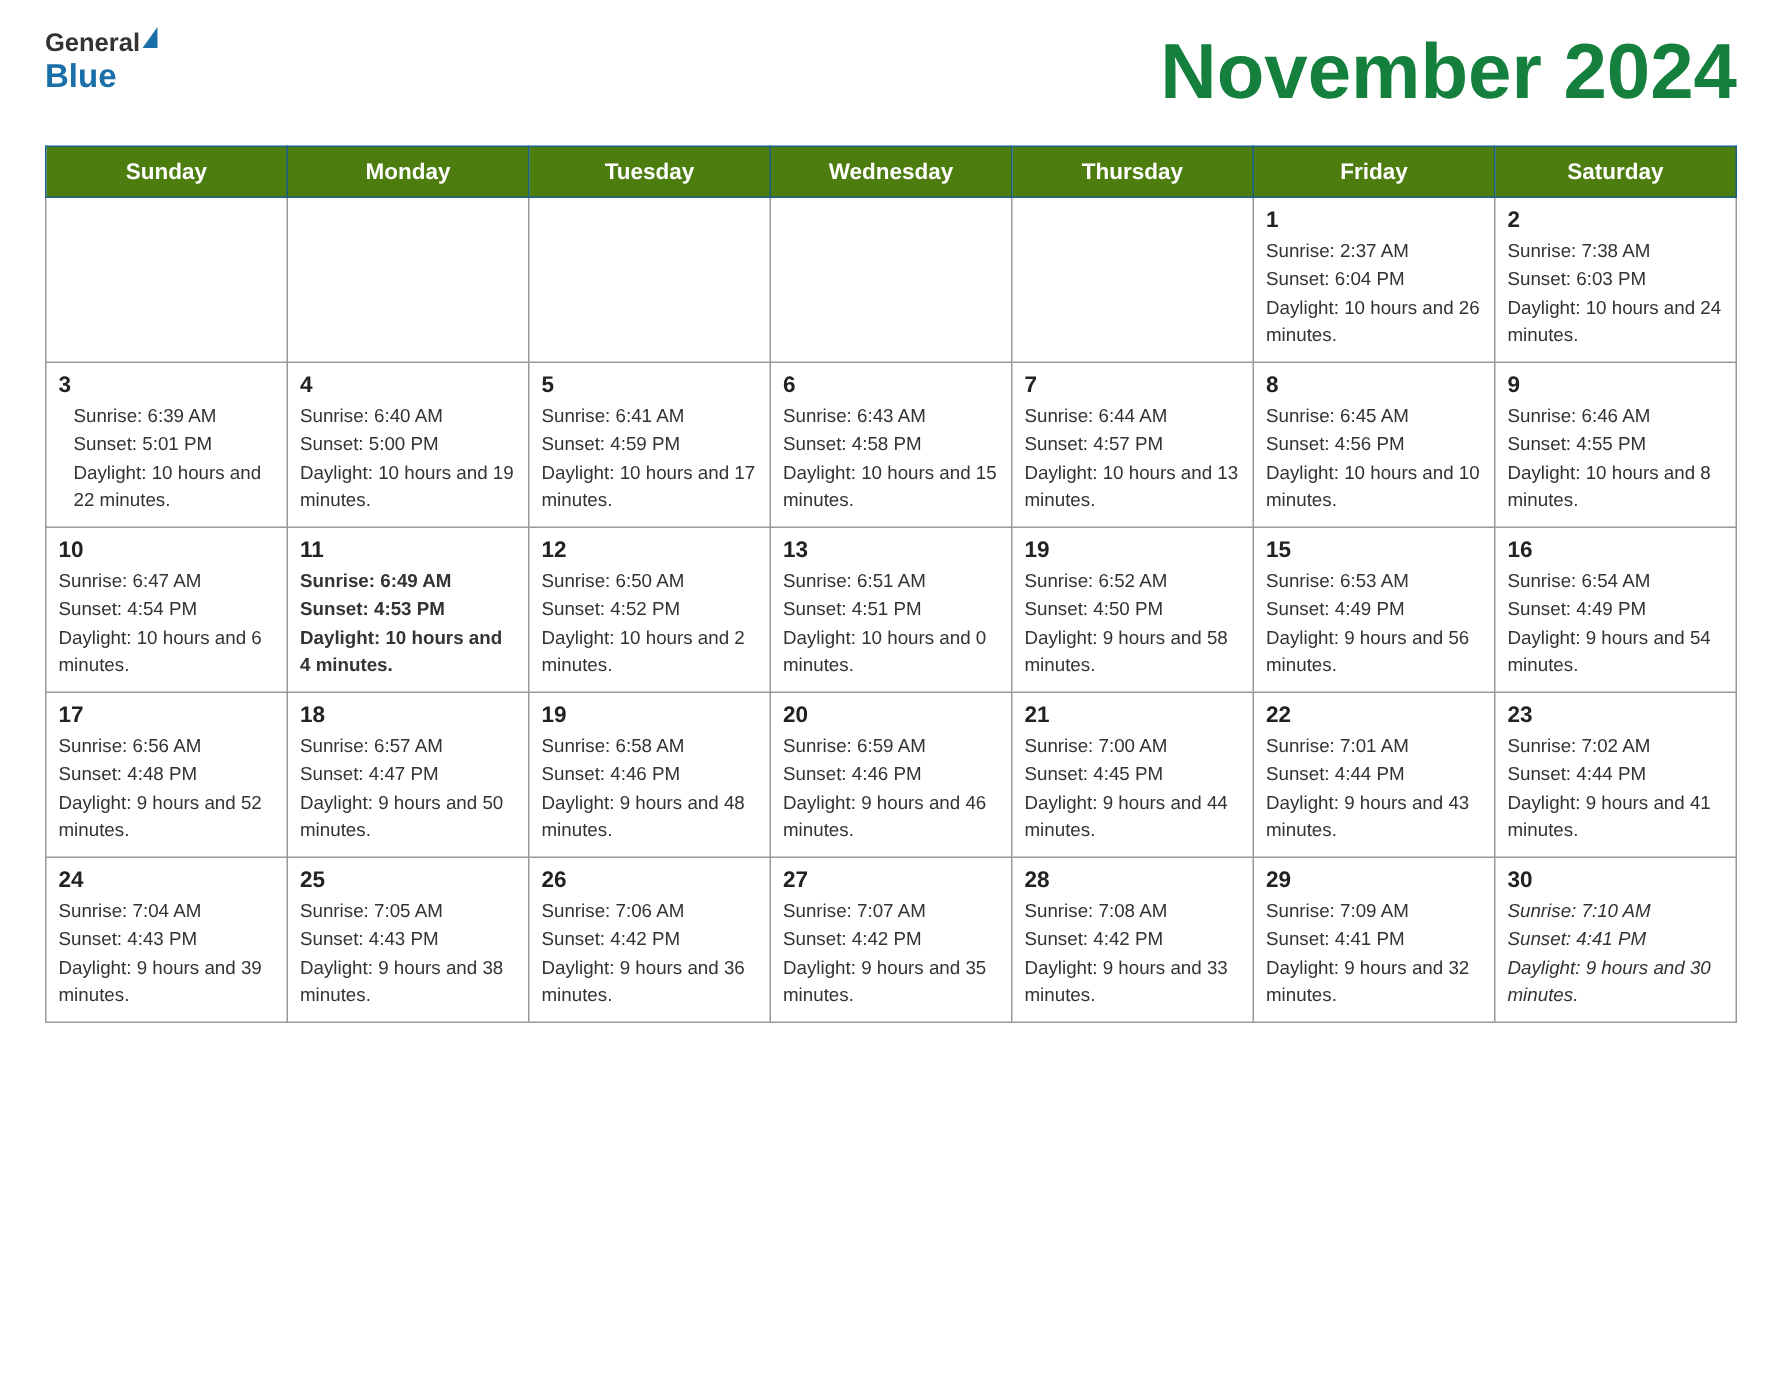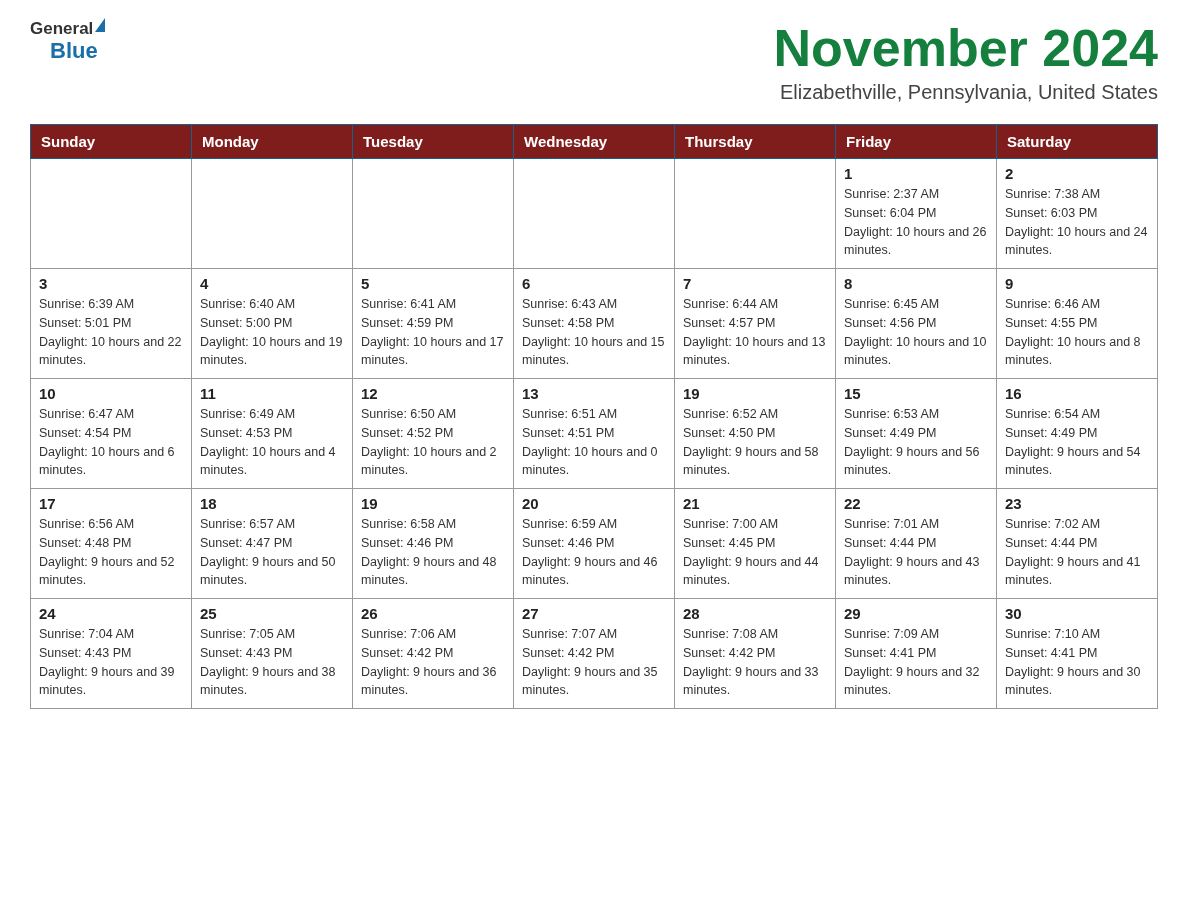--- a/index.html
+++ b/index.html
@@ -51,26 +51,26 @@
       font-size: 20px;
       color: #444;
       margin-top: 4px;
     }
     .calendar-table {
       width: 100%;
       border-collapse: collapse;
       border: 1px solid #999;
     }
     .calendar-table th {
-      background-color: #7f1d1d;
+      background-color: #4d7c0f;
       color: #fff;
       font-size: 15px;
       font-weight: bold;
       padding: 8px 10px;
-      text-align: left;
+      text-align: center;
       border: 1px solid #1a5f8a;
     }
     .calendar-table td {
       border: 1px solid #999;
       vertical-align: top;
       padding: 6px 8px;
       width: 14.28%;
       min-height: 100px;
       font-size: 13px;
       color: #333;
@@ -97,25 +97,24 @@
   </style>
 </head>
 <body>
 
 <div class="header-section">
   <div class="logo-area">
     <div style="display:flex; align-items:center;">
       <span class="logo-text">General</span>
       <span class="logo-triangle"></span>
     </div>
-    <span class="logo-text" style="color:#1a6fa8; font-size:22px;margin-left:20px;">Blue</span>
+    <span class="logo-text" style="color:#1a6fa8; font-size:22px;">Blue</span>
   </div>
   <div class="title-area">
     <div class="month-title">November 2024</div>
-    <div class="location-title">Elizabethville, Pennsylvania, United States</div>
   </div>
 </div>
 
 <table class="calendar-table">
   <thead>
     <tr>
       <th>Sunday</th>
       <th>Monday</th>
       <th>Tuesday</th>
       <th>Wednesday</th>
@@ -140,21 +139,21 @@
         <td>
           <span class="day-number">2</span>
           <div class="day-info" style="white-space: pre-line;">Sunrise: 7:38 AM
 Sunset: 6:03 PM
 Daylight: 10 hours and 24 minutes.</div>
         </td>
       </tr>
       <tr class="week-row">
         <td>
           <span class="day-number">3</span>
-          <div class="day-info" style="white-space: pre-line;">Sunrise: 6:39 AM
+          <div class="day-info" style="white-space: pre-line; margin-left: 10px;">Sunrise: 6:39 AM
 Sunset: 5:01 PM
 Daylight: 10 hours and 22 minutes.</div>
         </td>
         <td>
           <span class="day-number">4</span>
           <div class="day-info" style="white-space: pre-line;">Sunrise: 6:40 AM
 Sunset: 5:00 PM
 Daylight: 10 hours and 19 minutes.</div>
         </td>
         <td>
@@ -190,21 +189,21 @@
       </tr>
       <tr class="week-row">
         <td>
           <span class="day-number">10</span>
           <div class="day-info" style="white-space: pre-line;">Sunrise: 6:47 AM
 Sunset: 4:54 PM
 Daylight: 10 hours and 6 minutes.</div>
         </td>
         <td>
           <span class="day-number">11</span>
-          <div class="day-info" style="white-space: pre-line;">Sunrise: 6:49 AM
+          <div class="day-info" style="white-space: pre-line; font-weight: bold;">Sunrise: 6:49 AM
 Sunset: 4:53 PM
 Daylight: 10 hours and 4 minutes.</div>
         </td>
         <td>
           <span class="day-number">12</span>
           <div class="day-info" style="white-space: pre-line;">Sunrise: 6:50 AM
 Sunset: 4:52 PM
 Daylight: 10 hours and 2 minutes.</div>
         </td>
         <td>
@@ -308,19 +307,19 @@
 Daylight: 9 hours and 33 minutes.</div>
         </td>
         <td>
           <span class="day-number">29</span>
           <div class="day-info" style="white-space: pre-line;">Sunrise: 7:09 AM
 Sunset: 4:41 PM
 Daylight: 9 hours and 32 minutes.</div>
         </td>
         <td>
           <span class="day-number">30</span>
-          <div class="day-info" style="white-space: pre-line;">Sunrise: 7:10 AM
+          <div class="day-info" style="white-space: pre-line; font-style: italic;">Sunrise: 7:10 AM
 Sunset: 4:41 PM
 Daylight: 9 hours and 30 minutes.</div>
         </td>
       </tr>
     </tbody>
 </table>
 
 </body></html>

